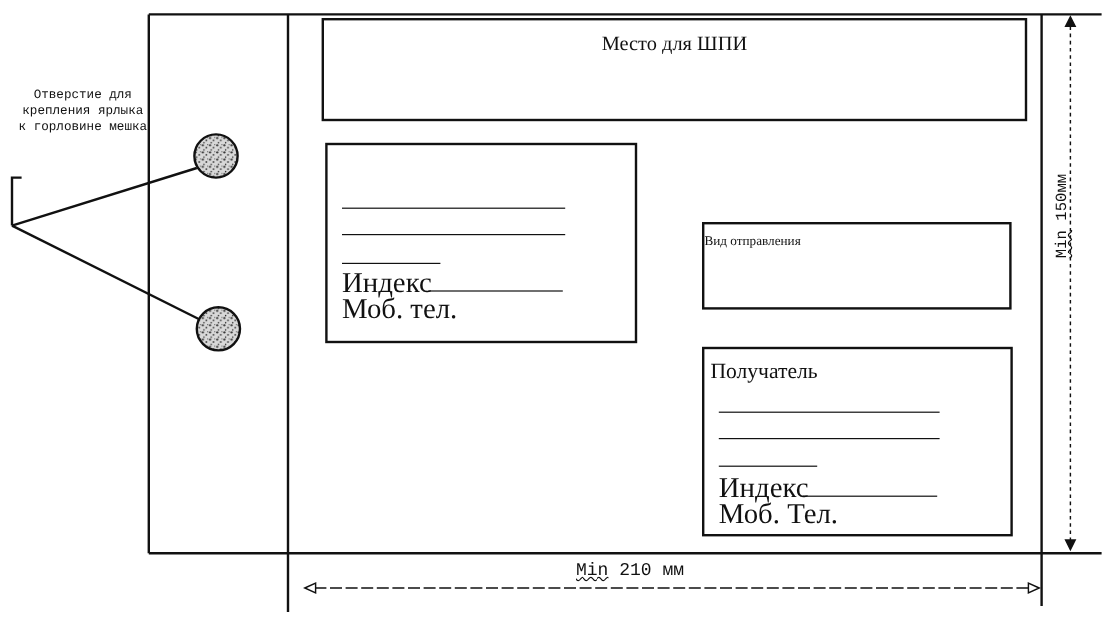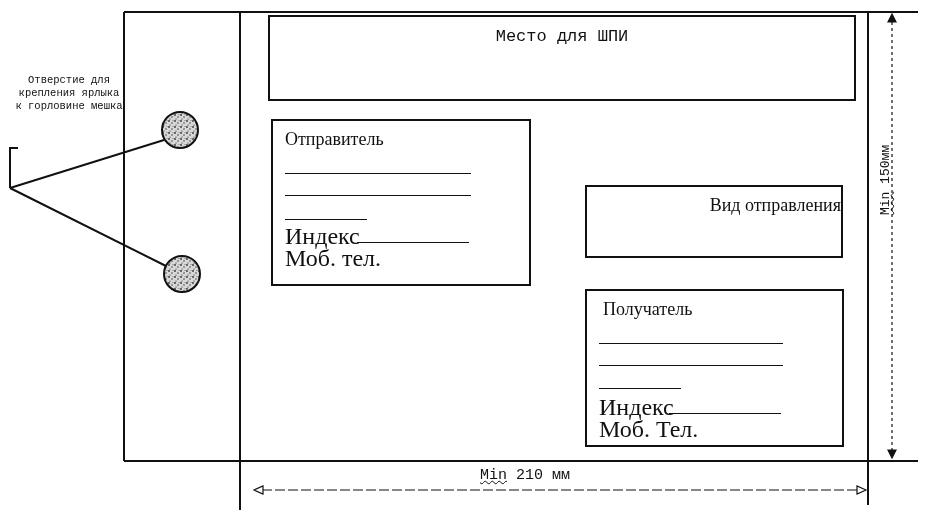--- a/index.html
+++ b/index.html
@@ -53,22 +53,22 @@
       border-top: 1.5px solid #111111;
     }
     .field-text {
       position: absolute;
       font-size: 24px;
       white-space: nowrap;
     }
     .kind-title {
       position: absolute;
       left: 0; right: 0; top: 8px;
-      text-align: right;
-      font-size: 18px;
+      text-align: left;
+      font-size: 11px;
     }
     .dim-v {
       position: absolute;
       left: 870px;
       top: 140px;
       width: 30px;
       height: 80px;
     }
     .dim-v span {
       position: absolute;
@@ -131,40 +131,39 @@
 
   <g stroke="#111" stroke-width="1.2" fill="#111">
     <line x1="262" y1="490" x2="860" y2="490" stroke-dasharray="10,3"></line>
     <polygon points="254,490 263,486 263,494" fill="#fff" stroke="#111"></polygon>
     <polygon points="866,490 857,486 857,494" fill="#fff" stroke="#111"></polygon>
   </g>
 </svg>
 
 <div class="hole-label serif">Отверстие для крепления ярлыка к горловине мешка</div>
 
-<div class="box" style="left:268px; top:15px; width:588px; height:86px;font-family:Liberation Mono, monospace;">
+<div class="box" style="left:268px; top:15px; width:588px; height:86px;">
   <div class="title-text">Место для ШПИ</div>
 </div>
 
 <div class="box" style="left:271px; top:119px; width:260px; height:167px;">
-  <div class="field-title" style="left:12px; top:8px;">Отправитель</div>
   <div class="field-line" style="left:12px; top:52px; width:186px;"></div>
   <div class="field-line" style="left:12px; top:74px; width:186px;"></div>
   <div class="field-line" style="left:12px; top:98px; width:82px;"></div>
   <div class="field-text" style="left:12px; top:102px;">Индекс</div>
   <div class="field-line" style="left:84px; top:121px; width:112px;"></div>
   <div class="field-text" style="left:12px; top:124px;">Моб. тел.</div>
 </div>
 
 <div class="box" style="left:585px; top:185px; width:258px; height:73px;">
   <div class="kind-title">Вид отправления</div>
 </div>
 
 <div class="box" style="left:585px; top:289px; width:259px; height:158px;">
-  <div class="field-title" style="left:16px; top:8px;">Получатель</div>
+  <div class="field-title" style="left:5px; top:8px;">Получатель</div>
   <div class="field-line" style="left:12px; top:52px; width:184px;"></div>
   <div class="field-line" style="left:12px; top:74px; width:184px;"></div>
   <div class="field-line" style="left:12px; top:97px; width:82px;"></div>
   <div class="field-text" style="left:12px; top:103px;">Индекс</div>
   <div class="field-line" style="left:82px; top:122px; width:112px;"></div>
   <div class="field-text" style="left:12px; top:125px;">Моб. Тел.</div>
 </div>
 
 <div class="dim-v serif">
   <span>

